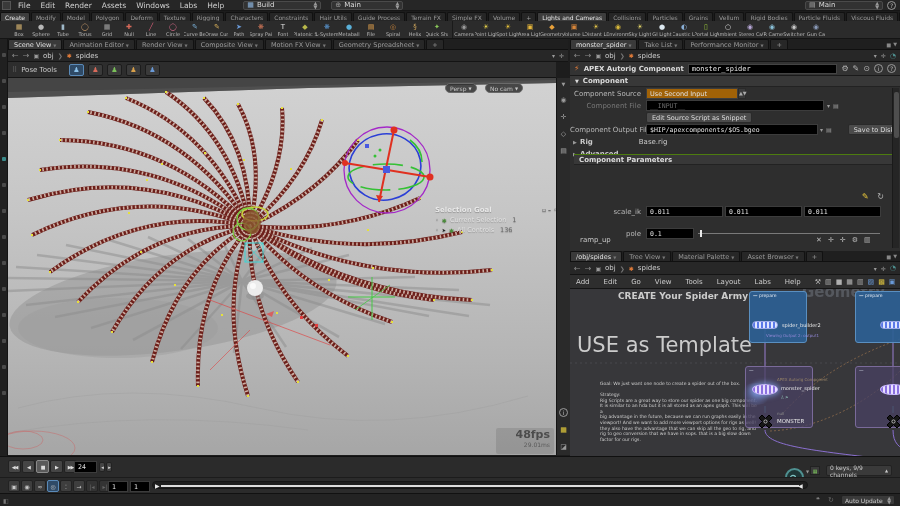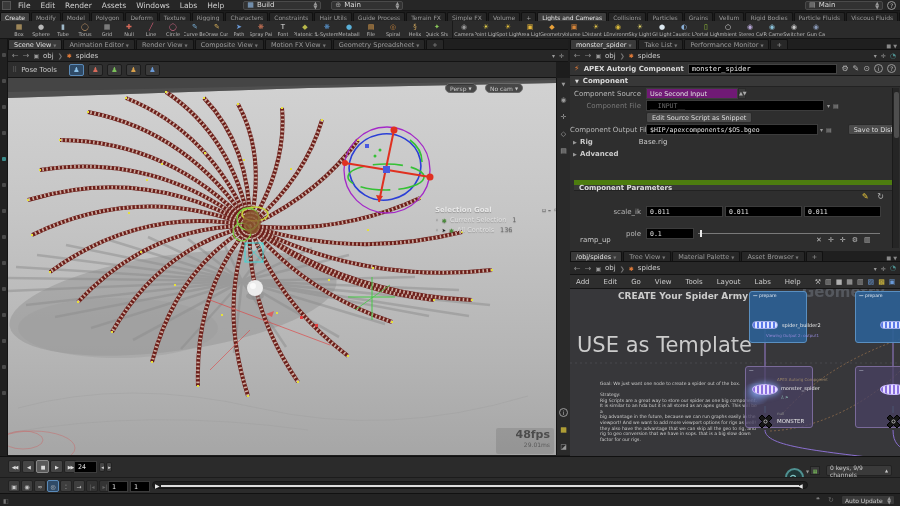--- a/index.html
+++ b/index.html
@@ -14,21 +14,21 @@
 .updn{color:#9a9a9a;font-size:5px;line-height:4px}
 #shelftabs{left:0;top:11px;width:900px;height:10px;background:#1c1c1c;display:flex;align-items:flex-end;overflow:hidden}
 .stab{font-size:6px;color:#999;background:#262626;border:1px solid #111;border-bottom:none;padding:1px 4px 0 4px;margin-right:1px;white-space:nowrap;border-radius:2px 2px 0 0}
 .stab.active{background:#3d3d3d;color:#e8e8e8}
 #shelftools{left:0;top:21px;width:900px;height:18px;background:#2b2b2b;border-bottom:1px solid #141414;display:flex}
 .toolgrp{display:flex}
 .tool{width:22px;display:flex;flex-direction:column;align-items:center;justify-content:center;overflow:hidden}
 .tool .g{font-size:7px;line-height:8px}
 .tool .t{font-size:5px;color:#b8b8b8;white-space:nowrap;max-width:24px;overflow:hidden}
 
-.panetabs{background:#1f1f1f;border-bottom:1px solid #101010;display:flex;align-items:flex-end;height:11px;overflow:hidden}
+.panetabs{background:#1f1f1f;border-bottom:1px solid #101010;display:flex;align-items:center;height:11px;overflow:hidden}
 .ptab{font-size:6.5px;color:#9a9a9a;background:#272727;border:1px solid #111;border-bottom:none;border-radius:2px 2px 0 0;padding:1px 5px 0 5px;margin:0 1px 0 0;white-space:nowrap;display:flex;gap:2px;align-items:center}
 .ptab.active{background:#3a3a3a;color:#e0e0e0}
 .ptab .dn{font-size:4px;color:#777}
 .pathbar{background:#272727;border-bottom:1px solid #141414;display:flex;align-items:center;font-size:7px;color:#cfcfcf;gap:4px;padding:0 4px}
 .pathbar .nav{color:#8a8a8a;font-size:8px}
 .chev{color:#777;font-size:6px}
 .sm{font-size:6px;color:#9a9a9a}
 
 #leftstrip{left:0;top:39px;width:8px;height:455px;background:#202020;border-right:1px solid #141414}
 #posebar{left:8px;top:62px;width:548px;height:16px;background:#2d2d2d;border-bottom:1px solid #141414;display:flex;align-items:center;gap:4px;padding:0 4px;font-size:7px}
@@ -613,21 +613,21 @@
     <span class="cicon">i</span>
     <span class="cicon">?</span>
   </div>
   <div class="abs collapse" style="left:570px;top:76px;width:330px">
       <span style="font-size:5px">▼</span>
       <span>Component</span>
     </div>
 
   <div class="abs prow" style="left:570px;top:88px">
     <span class="plabel">Component Source</span>
-    <span class="pfield" style="width:92px;background:#701a75">Use Second Input</span>
+    <span class="pfield" style="width:92px;background:#a16207">Use Second Input</span>
     <span class="arrbox">▲▼</span>
   </div>
   <div class="abs prow" style="left:570px;top:100px">
     <span class="plabel" style="color:#777">Component File</span>
     <span class="pfield mono" style="width:178px;color:#6d6d6d">__INPUT__</span>
     <span class="sm" style="margin-left:3px">▾</span>
     <span class="sm" style="margin-left:3px">▤</span>
   </div>
   <div class="abs prow" style="left:570px;top:112px">
     <span class="plabel"></span>
@@ -642,21 +642,21 @@
   </div>
   <div class="abs prow" style="left:570px;top:138px">
     <span style="font-size:5px;width:10px;text-align:center;color:#999">▶</span>
     <span style="font-size:7px;font-weight:bold;color:#ccc">Rig</span>
     <span style="margin-left:46px;color:#ccc">Base.rig</span>
   </div>
   <div class="abs prow" style="left:570px;top:150px">
     <span style="font-size:5px;width:10px;text-align:center;color:#999">▶</span>
     <span style="font-size:7px;font-weight:bold;color:#ccc">Advanced</span>
   </div>
-  <div class="abs collapse" style="left:574px;top:180px;width:322px;border-top:5px solid #4d7c0f">
+  <div class="abs collapse" style="left:574px;top:154px;width:322px;border-top:1px solid #4d7c0f">
       <span>Component Parameters</span>
     </div>
   <div class="abs" style="left:862px;top:192px;font-size:8px">
     <span style="color:#e8c63a">✎</span>
     <span style="color:#b0b0b0;margin-left:6px">↻</span>
   </div>
   <div class="abs prow" style="left:570px;top:206px">
     <span class="plabel">scale_ik</span>
     <span id="scalefields" style="display:flex;gap:2px">
         <span class="pfield mono" style="width: 77px;">0.011</span>

